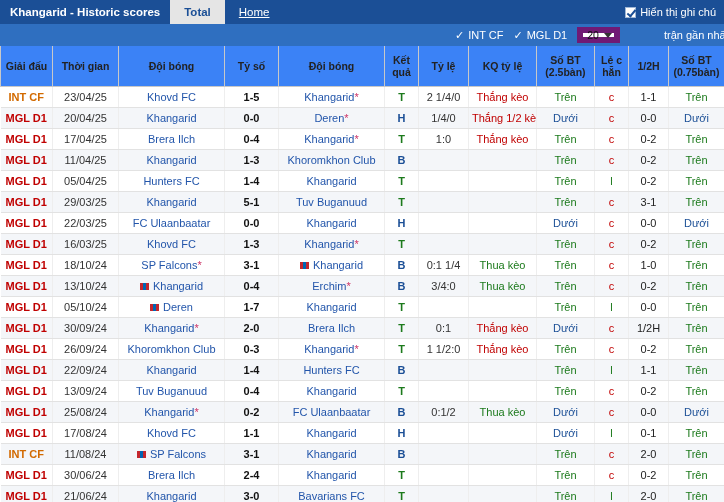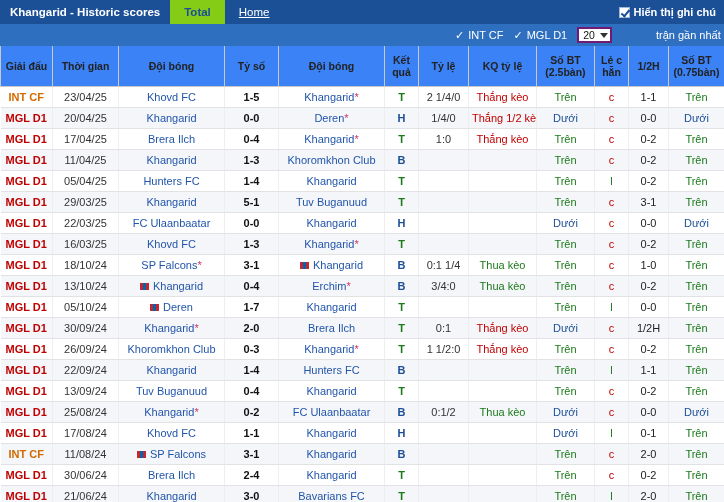--- a/index.html
+++ b/index.html
@@ -32,33 +32,32 @@
   .tabs { display: flex; align-items: stretch; }
   .tab {
     display: flex; align-items: center;
     padding: 0 14px;
     font-size: 11.5px;
     color: #ffffff;
     cursor: pointer;
     white-space: nowrap;
   }
   .tab.active {
-    background: #84cc16;
+    background: #e5e5e5;
     color: #1b4f96;
     font-weight: bold;
   }
   .tab .tab-link { text-decoration: underline; }
   .topbar-right {
     margin-left: auto;
     display: flex; align-items: center;
     padding: 0 8px;
     gap: 4px;
     white-space: nowrap;
     font-size: 11px;
-    font-weight: bold;
   }
   .chk {
     width: 11px; height: 11px;
     background: #ffffff;
     border: 1px solid #9fb7d6;
     position: relative;
     display: inline-block;
   }
   .chk::after {
     content: "";
@@ -84,21 +83,21 @@
   .filter-item { display: flex; align-items: center; gap: 4px; white-space: nowrap; }
   .tick {
     display: inline-block;
     color: #ffffff;
     font-size: 11px;
     line-height: 1;
   }
   .select-wrap {
     display: inline-flex; align-items: center;
     background: #ffffff;
-    border: 2px solid #701a75;
+    border: 6px solid #701a75;
     height: 16px;
     color: #111;
     font-size: 10.5px;
     padding: 0 2px 0 4px;
     gap: 2px;
   }
   .select-wrap .caret {
     width: 0; height: 0;
     border-left: 4px solid transparent;
     border-right: 4px solid transparent;

